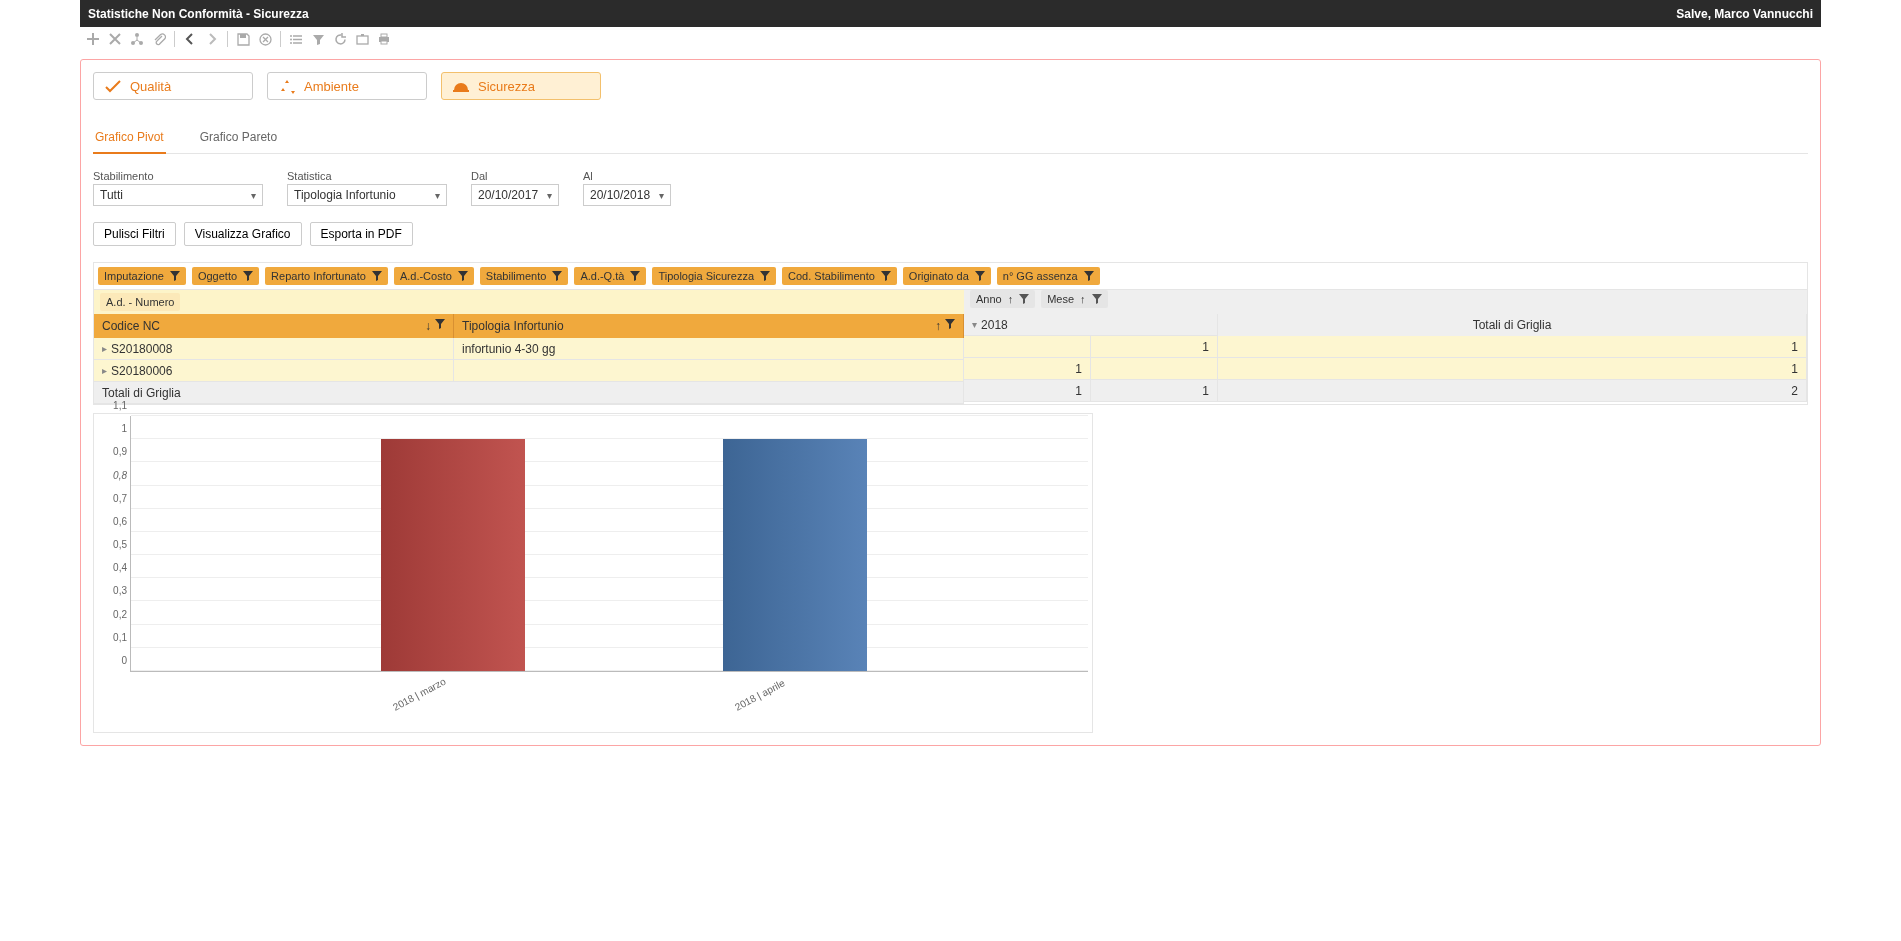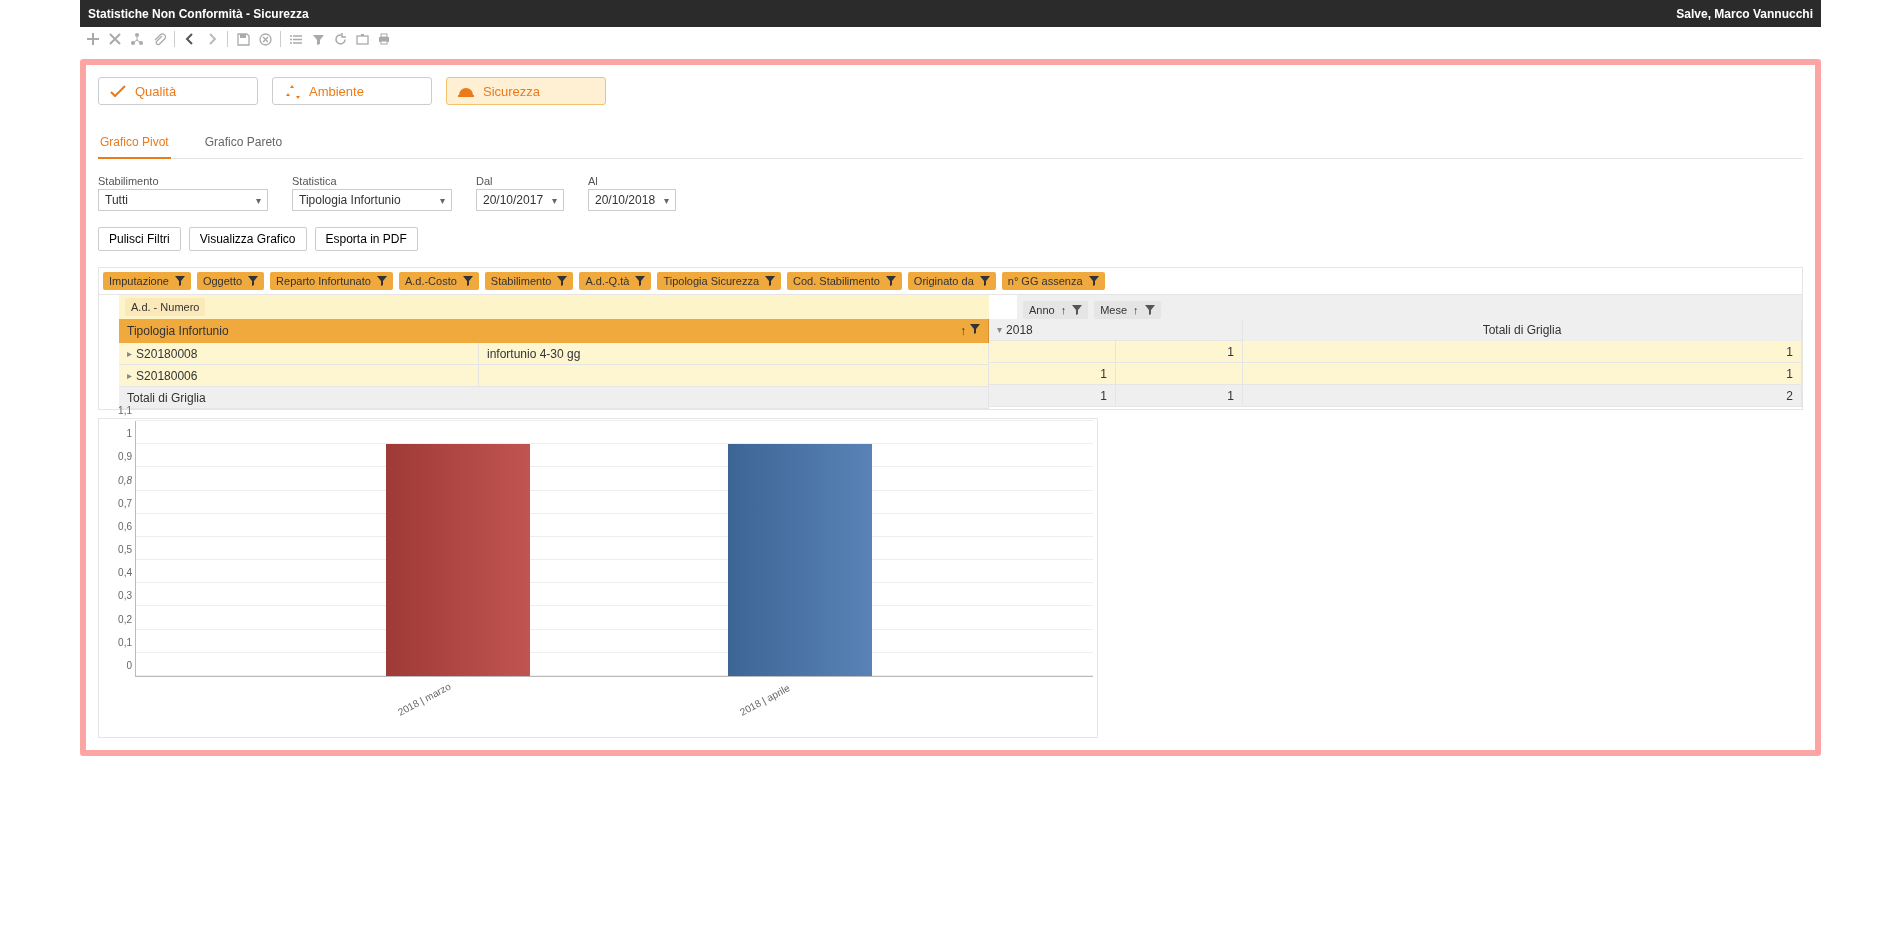--- a/index.html
+++ b/index.html
@@ -7,21 +7,21 @@
 
   .topbar { background: #2b2b2b; color: #fff; height: 27px; display: flex; align-items: center; padding: 0 8px; justify-content: space-between; margin: 0 80px; }
   .topbar .title { font-weight: bold; font-size: 12px; }
   .topbar .user { font-weight: bold; font-size: 12px; }
 
   .toolbar { background: #fff; height: 24px; display: flex; align-items: center; padding: 0 4px; gap: 4px; margin: 0 80px; border-bottom: 0; }
   .toolbar .tbtn { width: 18px; height: 18px; display: flex; align-items: center; justify-content: center; color: #888; cursor: pointer; }
   .toolbar .sep { width: 1px; height: 16px; background: #ccc; margin: 0 2px; }
 
   .content-wrap { margin: 0 80px; }
-  .content { background: #fff; border: 6px solid #fca5a5; border-radius: 3px; padding: 12px; margin-top: 8px; }
+  .content { background: #fff; border: 1px solid #fca5a5; border-radius: 3px; padding: 12px; margin-top: 8px; }
 
   .category-tabs { display: flex; gap: 14px; }
   .cat-btn { display: flex; align-items: center; gap: 10px; border: 1px solid #ccc; border-radius: 3px; height: 28px; padding: 0 30px 0 10px; cursor: pointer; color: #e97b1b; font-size: 13px; width: 160px; }
   .cat-btn.active { background: #fff0d4; border: 1px solid #f3c06c; }
   .cat-icon { width: 16px; height: 16px; display: inline-block; }
 
   .subtabs { display: flex; gap: 32px; margin-top: 24px; border-bottom: 1px solid #e5e5e5; }
   .subtab { padding: 6px 2px 8px; cursor: pointer; color: #666; }
   .subtab.active { color: #e97b1b; border-bottom: 2px solid #e97b1b; margin-bottom: -1px; }
 
@@ -36,26 +36,26 @@
   .btn { border: 1px solid #ccc; background: #fff; padding: 4px 10px; cursor: pointer; border-radius: 2px; font-size: 12px; }
 
   .pivot-area { margin-top: 16px; }
 
   .chip-row { display: flex; gap: 6px; flex-wrap: wrap; background: #fff; padding: 4px; border: 1px solid #e5e5e5; }
   .chip { background: #f0a93d; color: #333; padding: 3px 6px; display: flex; align-items: center; gap: 6px; font-size: 11px; border-radius: 2px; cursor: pointer; }
   .chip.light { background: #fce9b9; }
   .funnel { width: 10px; height: 10px; display: inline-block; }
 
   .pivot-grid { display: flex; border: 1px solid #e5e5e5; border-top: none; }
-  .pivot-left { flex: 0 0 870px; display: flex; flex-direction: column; margin-left: 20px; }
+  .pivot-left { flex: 0 0 870px; display: flex; flex-direction: column; }
   .pivot-right { flex: 1; display: flex; flex-direction: column; }
 
   .rowarea { background: #fdf4c9; height: 24px; display: flex; align-items: center; padding: 0 6px; }
   .rowarea .chip { background: #fce9b9; }
-  .colarea { background: #efefef; height: 24px; display: flex; align-items: flex-end; padding: 0 6px; gap: 6px; margin-left: 28px; }
+  .colarea { background: #efefef; height: 24px; display: flex; align-items: flex-start; padding: 0 6px; gap: 6px; }
   .colarea .chip { background: #e5e5e5; }
 
   .col-headers { display: flex; }
   .colhdr { background: #f0a93d; height: 24px; display: flex; align-items: center; padding: 0 8px; justify-content: space-between; border-right: 1px solid #d89032; }
   .colhdr .sorticons { display: flex; gap: 4px; color: #333; }
   .lefthdr1 { flex: 0 0 360px; }
   .lefthdr2 { flex: 1; }
 
   .year-row { display: flex; }
   .cell { height: 22px; display: flex; align-items: center; padding: 0 8px; border-right: 1px solid #e5e5e5; border-bottom: 1px solid #e5e5e5; }
@@ -314,20 +314,26 @@
         </div>
 
     <div class="pivot-grid">
       <div class="pivot-left">
         <div class="rowarea">
           <div class="chip light">
             <span>A.d. - Numero</span>
           </div>
         </div>
         <div class="col-headers">
+          <div class="colhdr lefthdr1">
+            <span>Codice NC</span>
+            <span class="sorticons">↓ <svg class="funnel" viewBox="0 0 10 10">
+                    <path d="M0 0h10L6 5v4l-2 1V5z" fill="#333"></path>
+                  </svg></span>
+          </div>
           <div class="colhdr lefthdr2">
             <span>Tipologia Infortunio</span>
             <span class="sorticons">↑ <svg class="funnel" viewBox="0 0 10 10">
                     <path d="M0 0h10L6 5v4l-2 1V5z" fill="#333"></path>
                   </svg></span>
           </div>
         </div>
         <div id="left-rows">
               <div class="left-row">
                 <div class="cell dt-yellow c1"><span class="expander">▸</span>S20180008</div>

